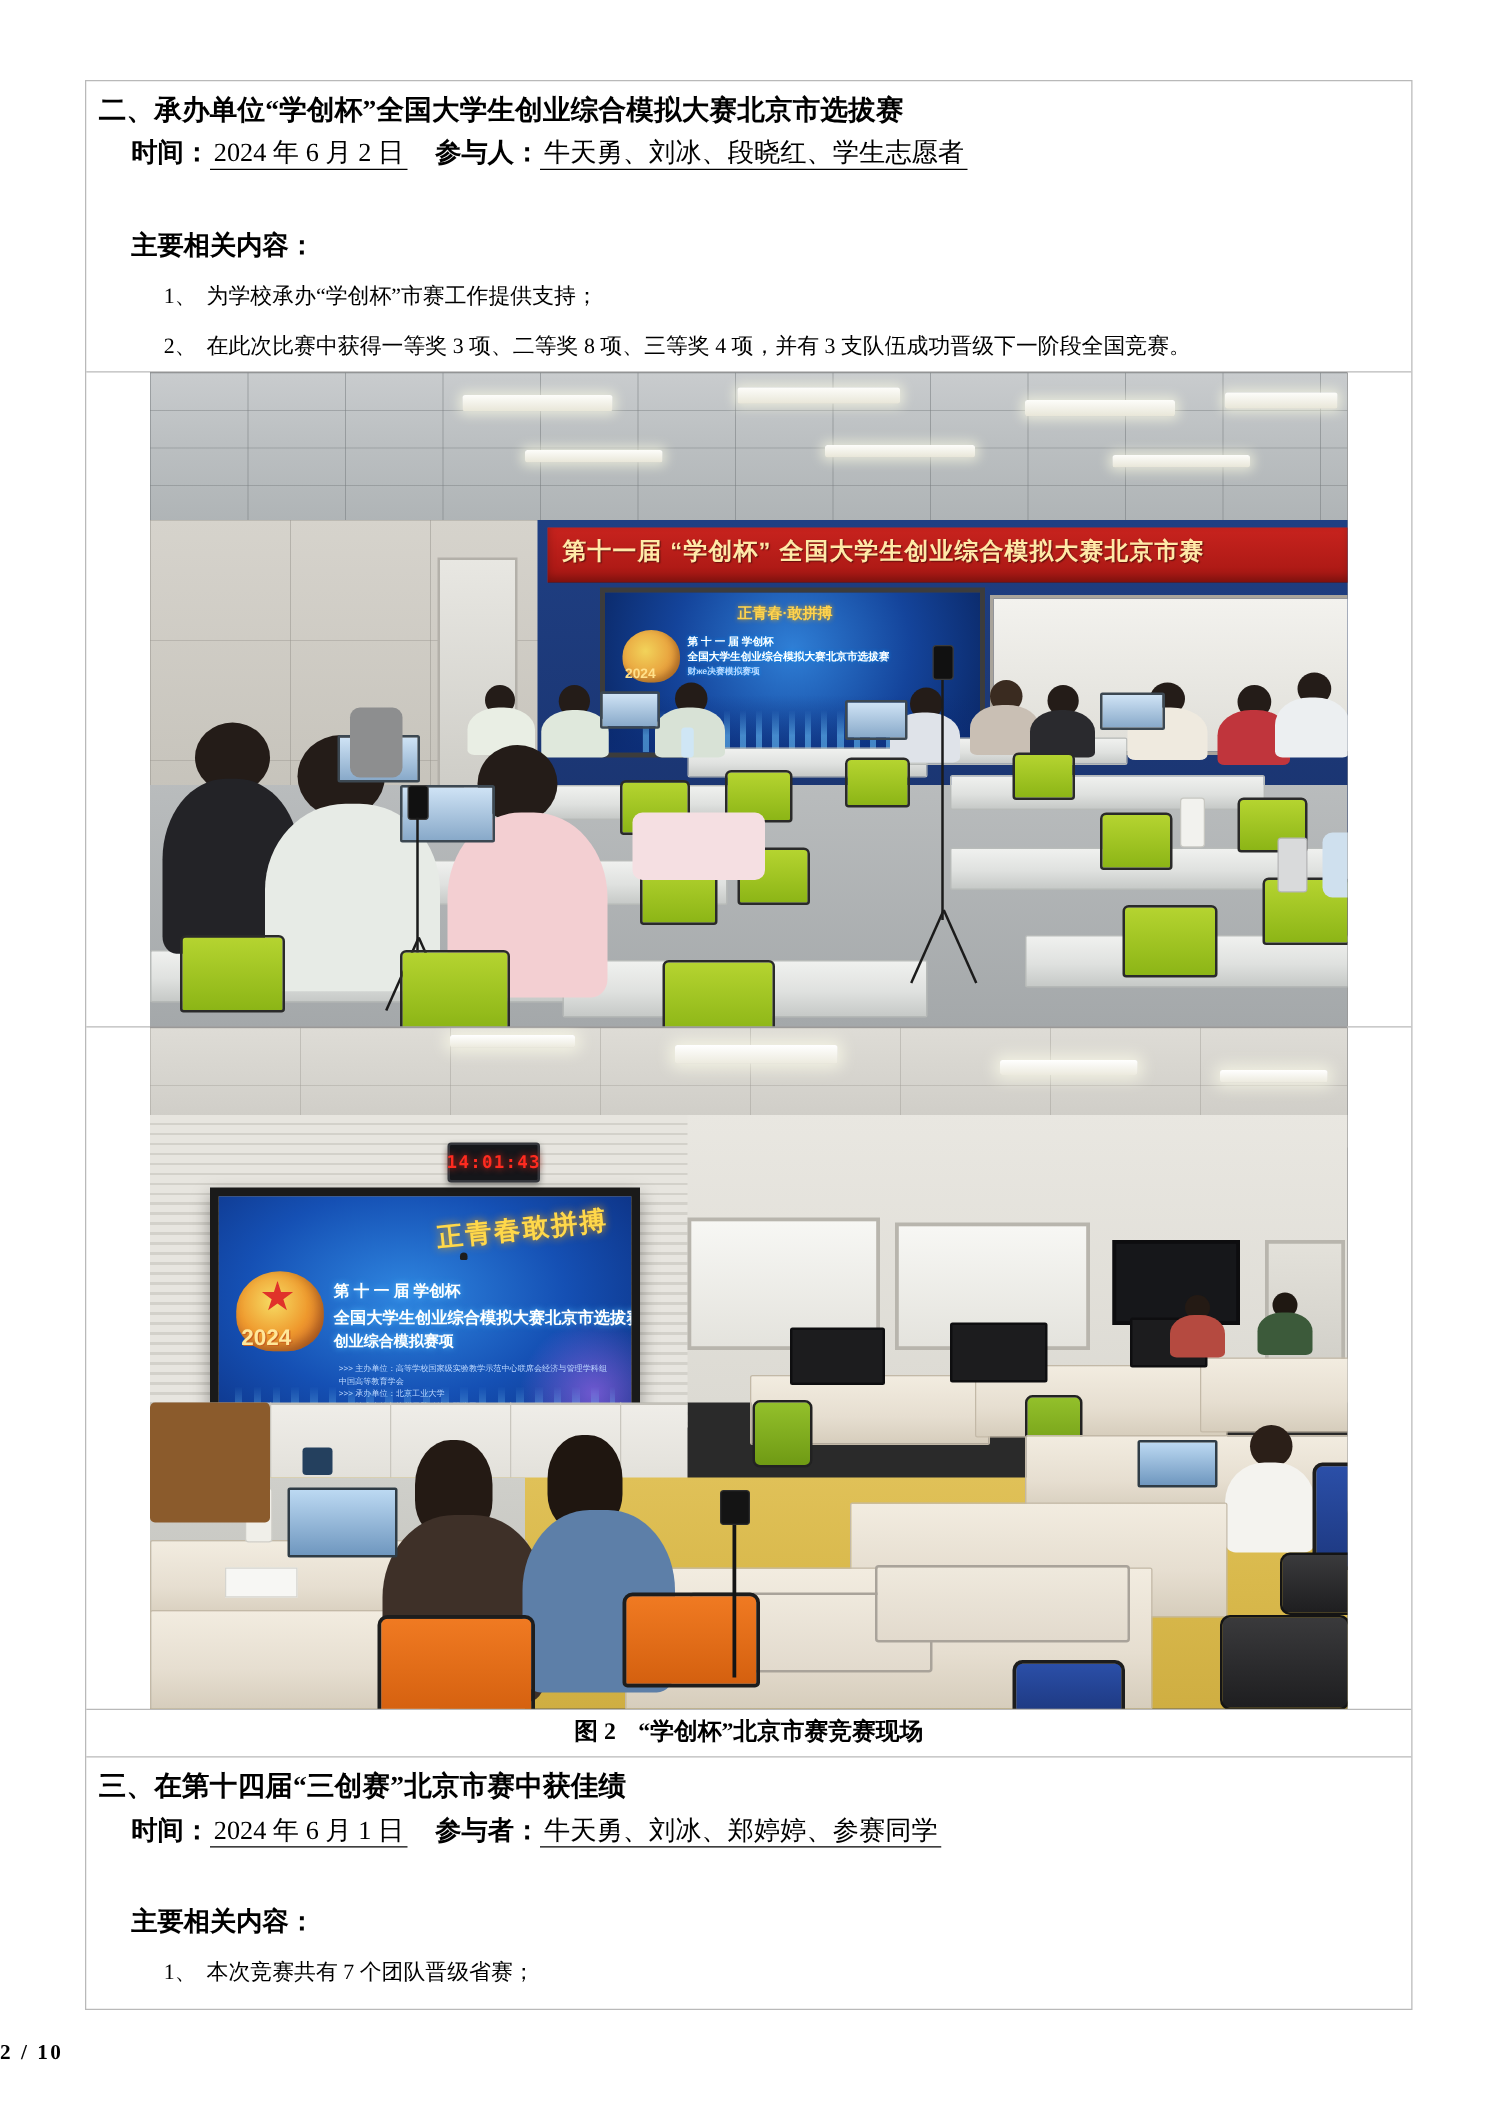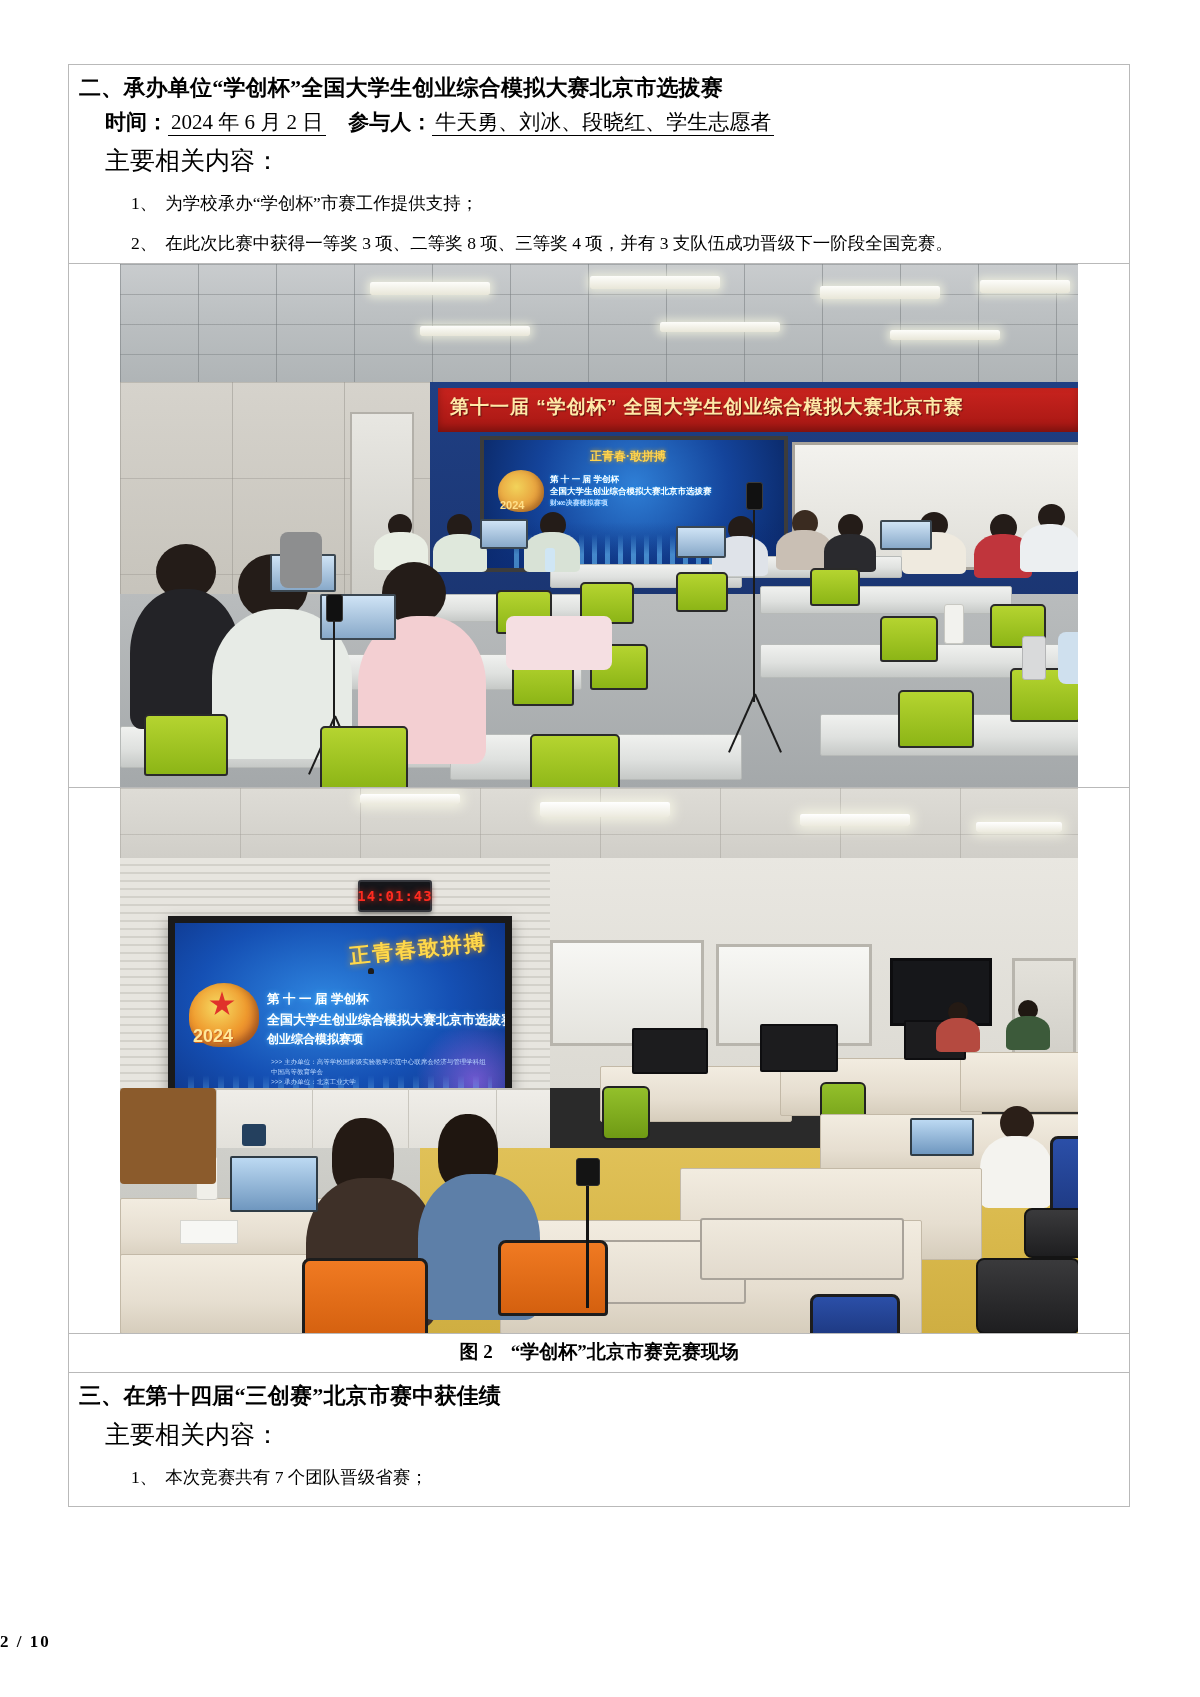--- a/index.html
+++ b/index.html
@@ -59,24 +59,25 @@
   }
   .field-label {
     font-weight: bold;
   }
   .field-value {
     border-bottom: 1px solid #000;
     padding: 0 3px 1px 3px;
   }
   .gap-sm { display: inline-block; width: 22px; }
   .content-label {
-    font-size: 25px;
-    font-weight: normal;
+    font-size: 21px;
+    font-weight: bold;
     line-height: 1.42;
     padding: 3px 0 4px 36px;
+    margin-top: 39px;
   }
   .bullet {
     font-size: 17.5px;
     line-height: 1.5;
     padding: 7px 0 7px 62px;
     white-space: nowrap;
   }
   .bullet .num { margin-right: 8px; }
 
   
@@ -668,20 +669,23 @@
         <div class="fig-caption">
           <span>图 2</span><span class="capgap"></span><span>“学创杯”北京市赛竞赛现场</span>
         </div>
       </div>
     </div>
 
     <div class="doc-row">
       <div class="cell">
         <div class="sec-heading">三、在第十四届“三创赛”北京市赛中获佳绩</div>
 
+        <div class="field-line">
+          <span class="field-label">时间：</span><span class="field-value">2024 年 6 月 1 日</span><span class="gap-sm"></span><span class="field-label">参与者：</span><span class="field-value">牛天勇、刘冰、郑婷婷、参赛同学</span>
+        </div>
 
         <div class="content-label">主要相关内容：</div>
 
         <div class="bullet" style="padding-bottom:16px;">
           <span class="num">1、</span><span>本次竞赛共有 7 个团队晋级省赛；</span>
         </div>
       </div>
     </div>
 
   </div>

